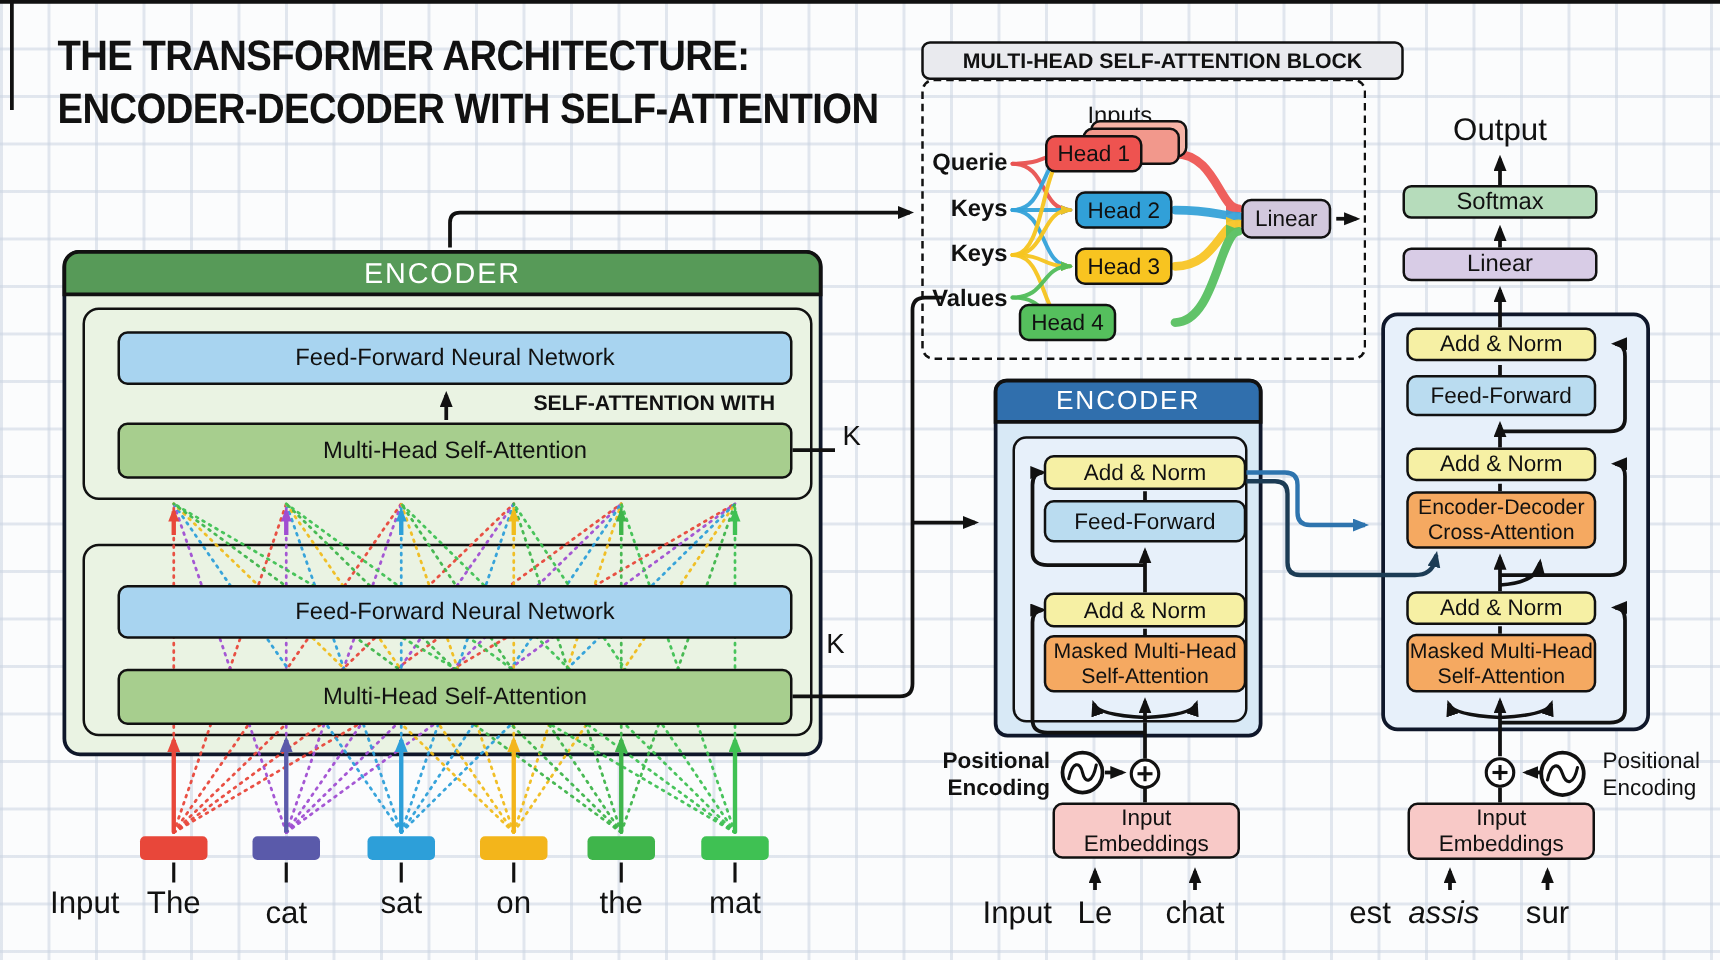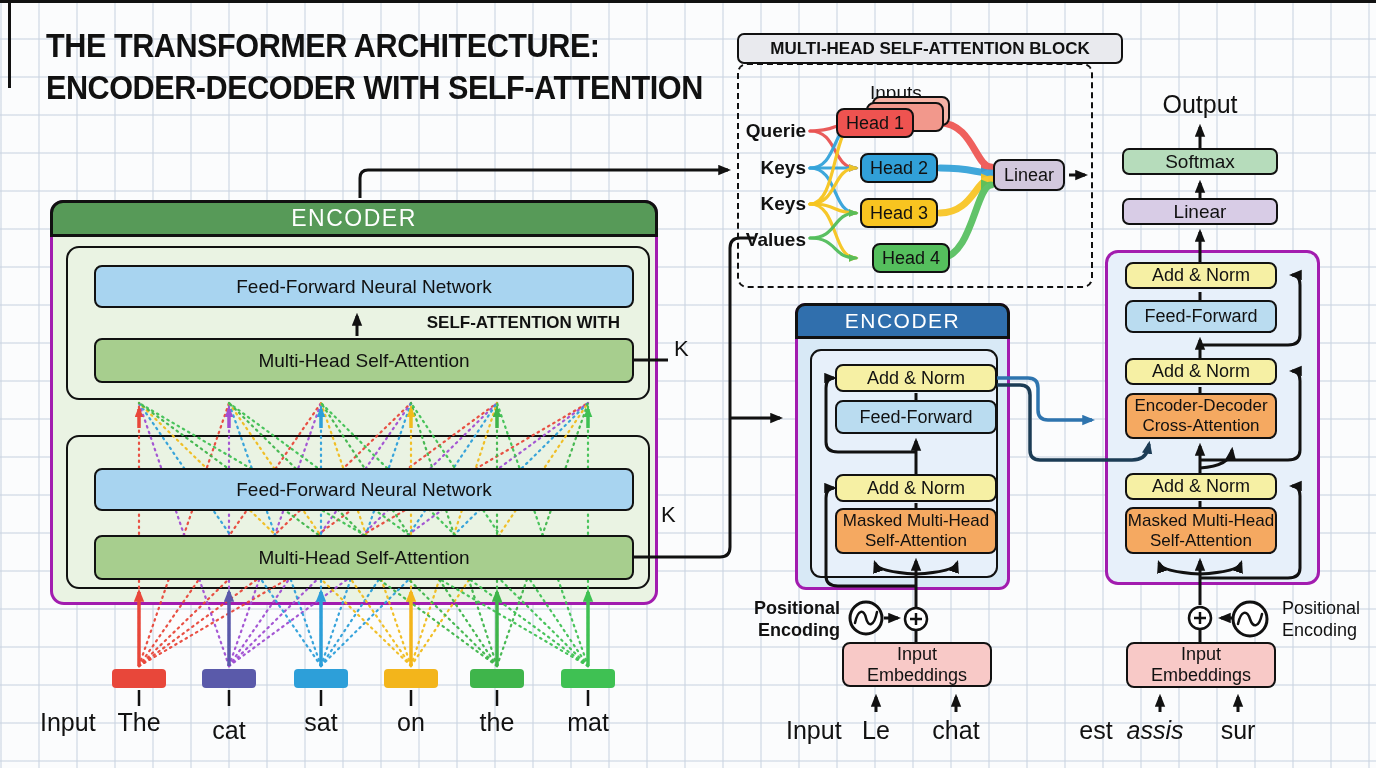--- a/index.html
+++ b/index.html
@@ -11,21 +11,21 @@
       linear-gradient(to right, rgba(203,212,226,.55) 2px, transparent 2px),
       linear-gradient(to bottom, rgba(203,212,226,.55) 2px, transparent 2px);
     background-size:38px 38px;
   }
   .abs{position:absolute;}
   .box{
     position:absolute;border:2.5px solid #111;border-radius:8px;
     display:flex;align-items:center;justify-content:center;text-align:center;
     font-size:19px;line-height:1.05;background:#fff;box-sizing:border-box;
   }
-  .container{position:absolute;border:3px solid #a21caf;border-radius:14px;box-sizing:border-box;}
+  .container{position:absolute;border:3px solid #0f172a;border-radius:14px;box-sizing:border-box;}
   .hdr{
     position:absolute;left:-3px;right:-3px;top:-3px;height:37px;
     border:3px solid #111;border-radius:13px 13px 0 0;box-sizing:border-box;
     display:flex;align-items:center;justify-content:center;
     color:#fff;font-size:23px;letter-spacing:1.5px;
   }
   .subblock{position:absolute;border:2.5px solid #111;border-radius:13px;box-sizing:border-box;background:transparent;}
   .lbl{position:absolute;white-space:nowrap;}
   .title{
     position:absolute;left:46px;top:24px;font-size:34px;font-weight:bold;
@@ -306,21 +306,21 @@
 <div class="stackcard" style="left: 866px; top: 102px; width: 78px; height: 30px; background: rgb(242, 152, 140);"></div>
 <div class="box" style="left: 836px; top: 108px; width: 78px; height: 30px; font-size: 18px; background: rgb(238, 83, 80);">
   <span>Head 1</span>
 </div>
 <div class="box" style="left: 860px; top: 153px; width: 78px; height: 30px; font-size: 18px; background: rgb(49, 160, 216);">
   <span>Head 2</span>
 </div>
 <div class="box" style="left: 860px; top: 198px; width: 78px; height: 30px; font-size: 18px; background: rgb(248, 196, 32);">
   <span>Head 3</span>
 </div>
-<div class="box" style="left: 872px; top: 243px; width: 78px; height: 30px; font-size: 18px; background: rgb(85, 191, 93);">
+<div class="box" style="left: 815px; top: 243px; width: 78px; height: 30px; font-size: 18px; background: rgb(85, 191, 93);">
   <span>Head 4</span>
 </div>
 <div class="box" style="left: 993px; top: 159px; width: 72px; height: 32px; font-size: 18px; background: rgb(210, 200, 221);">
   <span>Linear</span>
 </div>
 
 <div class="box" style="left: 835px; top: 364px; width: 162px; height: 28px; font-size: 18px; background: rgb(246, 240, 164);">
   <span>Add &amp; Norm</span>
 </div>
 <div class="box" style="left: 835px; top: 400px; width: 162px; height: 34px; font-size: 18px; background: rgb(186, 220, 240);">

